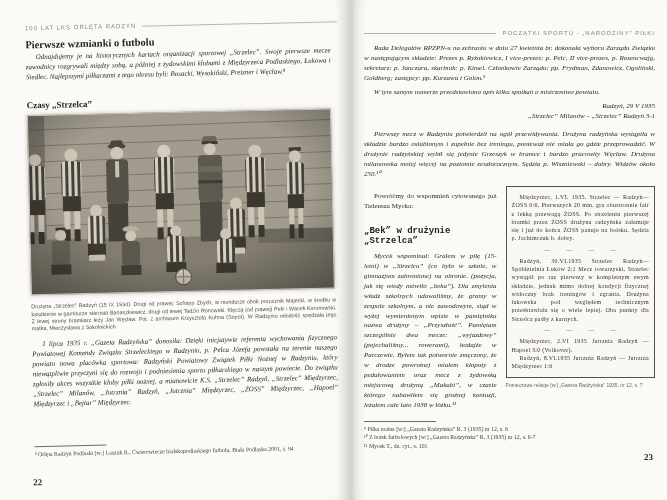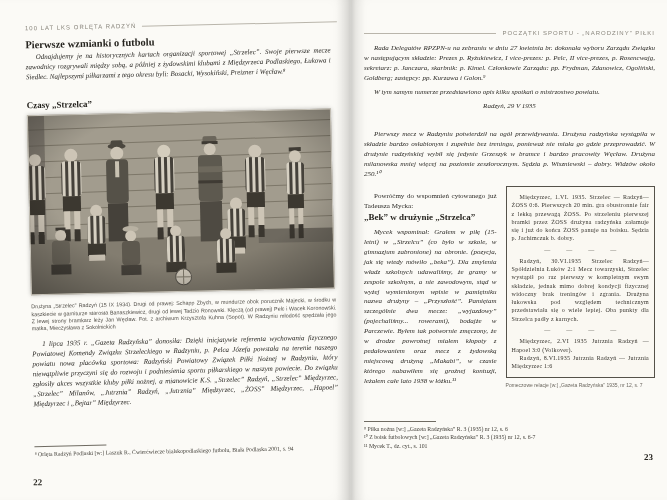--- a/index.html
+++ b/index.html
@@ -20,21 +20,21 @@
   .runhead { position:absolute; display:flex; align-items:center; gap:6px;
     font-family:"Liberation Sans", sans-serif; font-size:6px; letter-spacing:1px;
     color:#8a867d; white-space:nowrap; }
   .runhead .rule { flex:1; border-top:1px solid #b9b5ab; height:0; }
 
   .h-main { font-size:10.5px; font-weight:bold; color:#26241f; margin:0; }
   .h-sub  { font-size:9px;  font-weight:bold; color:#26241f; margin:0; }
 
   .par { font-size:7px; line-height:1.42; text-align:justify; text-indent:10px; margin:0; }
   .italic { font-style:italic; }
-  .center { text-align:center; text-indent:0; }
+  .center { text-align:right; text-indent:0; }
 
   .caption { font-family:"Liberation Sans", sans-serif; font-size:5.4px; line-height:1.35;
     color:#53504a; text-align:justify; }
 
   .photo-frame { position:absolute; border:1px solid #c7c3b9; box-shadow:0 0 4px rgba(0,0,0,.25); background:#8e887b; }
   .photo-frame svg { display:block; }
 
   .fnblock { font-size:5.8px; line-height:1.45; color:#43403a; }
   .fnrule { width:72px; border-top:1px solid #6f6b62; margin-bottom:3px; }
   .pagenum { position:absolute; font-size:9px; font-weight:bold; color:#26241f; }
@@ -225,27 +225,28 @@
       <div class="runhead" style="top:30px; left:14px; right:12px;">
         <span class="rule"></span>
         <span>POCZĄTKI SPORTU - „NARODZINY” PIŁKI</span>
       </div>
 
       <p class="par italic" style="position:absolute; top:44px; left:14px; width:291px;">Rada Delegatów RPZPN-u na zebraniu w dniu 27 kwietnia br. dokonała wyboru Zarządu Związku w następującym składzie: Prezes p. Ryżukiewicz, I vice-prezes: p. Pelc, II vice-prezes, p. Rosencwajg, sekretarz: p. Janczara, skarbnik: p. Kimel. Członkowie Zarządu: pp. Frydman, Zdanowicz, Ogoliński, Goldberg; zastępcy: pp. Kurzawa i Golon.⁹</p>
 
       <p class="par" style="position:absolute; top:88px; left:14px; width:291px;font-style:italic;">W tym samym numerze przedstawiono opis kilku spotkań o mistrzostwo powiatu.</p>
 
       <p class="par italic center" style="position:absolute; top:102px; left:14px; width:291px;">Radzyń, 29 V 1935</p>
+      <p class="par italic center" style="position:absolute; top:112px; left:14px; width:291px;">„Strzelec” Milanów – „Strzelec” Radzyń 3-1</p>
 
       <p class="par italic" style="position:absolute; top:130px; left:14px; width:291px;">Pierwszy mecz w Radzyniu potwierdził na ogół przewidywania. Drużyna radzyńska wystąpiła w składzie bardzo osłabionym i zupełnie bez treningu, ponieważ nie miała go gdzie przeprowadzić. W drużynie radzyńskiej wybił się jedynie Grzeszyk w bramce i bardzo pracowity Węcław. Drużyna milanowska mniej więcej na poziomie zeszłorocznym. Sędzia p. Wiszniewski – dobry. Widzów około 250.¹⁰</p>
 
       <div class="cols" style="top:186px; left:14px; width:291px;">
         <div class="colL">
           <p class="par" style="margin-top:6px;">Powróćmy do wspomnień cytowanego już Tadeusza Mycka:</p>
-          <h3 class="h-sub" style="">„Bek” w drużynie „Strzelca”</h3>
+          <h3 class="h-sub" style="margin-top:14px;font-family:Liberation Mono, monospace;">„Bek” w drużynie „Strzelca”</h3>
           <p class="par italic" style="margin-top:6px;">Mycek wspominał: Grałem w piłę (15-letni) w „Strzelcu” (co było w szkole, w gimnazjum zabronione) na obronie. (pozycja, jak się wtedy mówiło „beka”). Dla zmylenia władz szkolnych udawaliśmy, że gramy w zespole szkolnym, a nie zawodowym, stąd w wyżej wymienionym wpisie w pamiętniku nazwa drużyny – „Przyszłość”. Pamiętam szczególnie dwa mecze: „wyjazdowy” (pojechaliśmy... rowerami), bodajże w Parczewie. Byłem tak potwornie zmęczony, że w drodze powrotnej miałem kłopoty z pedałowaniem oraz mecz z żydowską miejscową drużyną „Makabi”, w czasie którego nabawiłem się groźnej kontuzji, leżałem całe lato 1938 w łóżku.¹¹</p>
         </div>
 
         <div class="colR">
           <div class="clipbox">
             <p>Międzyrzec, 1.VI. 1935. Strzelec — Radzyń—ŻOSS 0:6. Pierwszych 20 min. gra obustronnie fair z lekką przewagą ŻOSS. Po strzeleniu pierwszej bramki przez ŻOSS drużyna radzyńska załamuje się i już do końca ŻOSS panuje na boisku. Sędzia p. Jachimczuk b. dobry.</p>
             <div class="clip-div">— — — —</div>
             <p>Radzyń, 30.VI.1935 Strzelec Radzyń—Spółdzielnia Łuków 2:1 Mecz towarzyski, Strzelec wystąpił po raz pierwszy w kompletnym swym składzie, jednak mimo dobrej kondycji fizycznej widoczny brak treningów i zgrania. Drużyna łukowska pod względem technicznym przedstawiała się o wiele lepiej. Oba punkty dla Strzelca padły z karnych.</p>
             <div class="clip-div">— — — —</div>
             <p>Międzyrzec, 2.VI 1935 Jutrznia Radzyń — Hapoel 3:0 (Volkover).</p>

